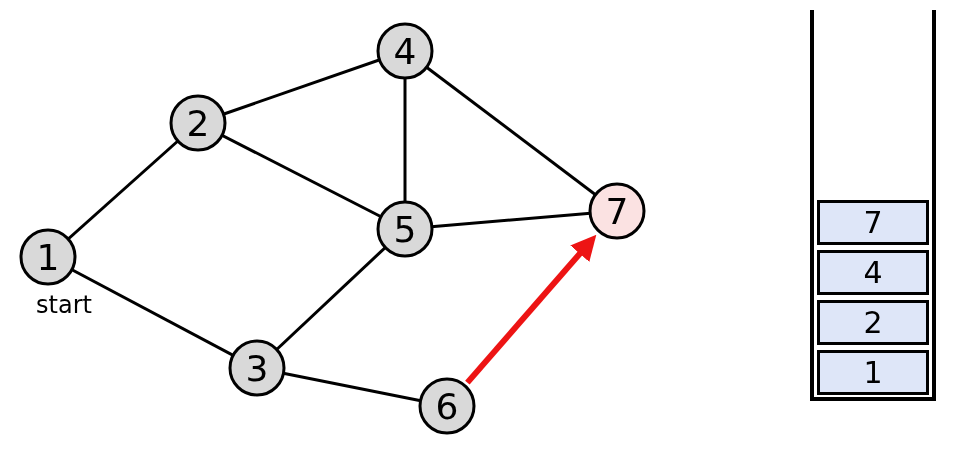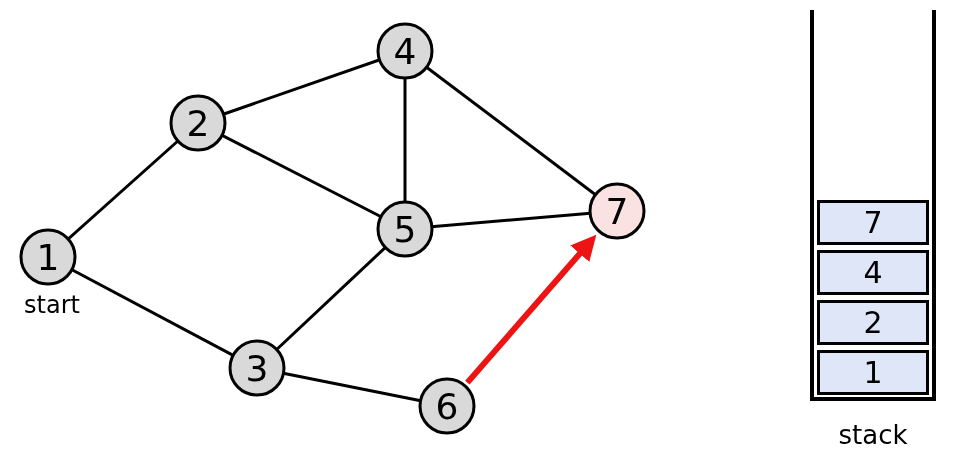--- a/index.html
+++ b/index.html
@@ -15,21 +15,21 @@
     background: #ffffff;
     overflow: hidden;
   }
   #graph-svg {
     position: absolute;
     left: 0;
     top: 0;
   }
   .start-label {
     position: absolute;
-    left: 52px;
+    left: 64px;
     top: 291px;
     transform: translateX(-50%);
     font-size: 24px;
     color: #000000;
     white-space: nowrap;
   }
   .stack-container {
     position: absolute;
     left: 810px;
     top: 10px;
@@ -101,14 +101,13 @@
       <circle cx="617" cy="211" r="27" fill="#fbe2e2" stroke="#000000" stroke-width="3"></circle>
       <text x="617" y="223.6" text-anchor="middle" font-size="36" fill="#000000">7</text>
     </svg>
   <div class="start-label">start</div>
   <div class="stack-container" id="stack-container">
       <div class="stack-item" style="background: rgb(222, 230, 248); border-color: rgb(0, 0, 0);">7</div>
       <div class="stack-item" style="background: rgb(222, 230, 248); border-color: rgb(0, 0, 0);">4</div>
       <div class="stack-item" style="background: rgb(222, 230, 248); border-color: rgb(0, 0, 0);">2</div>
       <div class="stack-item" style="background: rgb(222, 230, 248); border-color: rgb(0, 0, 0);">1</div>
     </div>
-  <div class="stack-label">stack</div>
 </div>
 
 </body></html>

